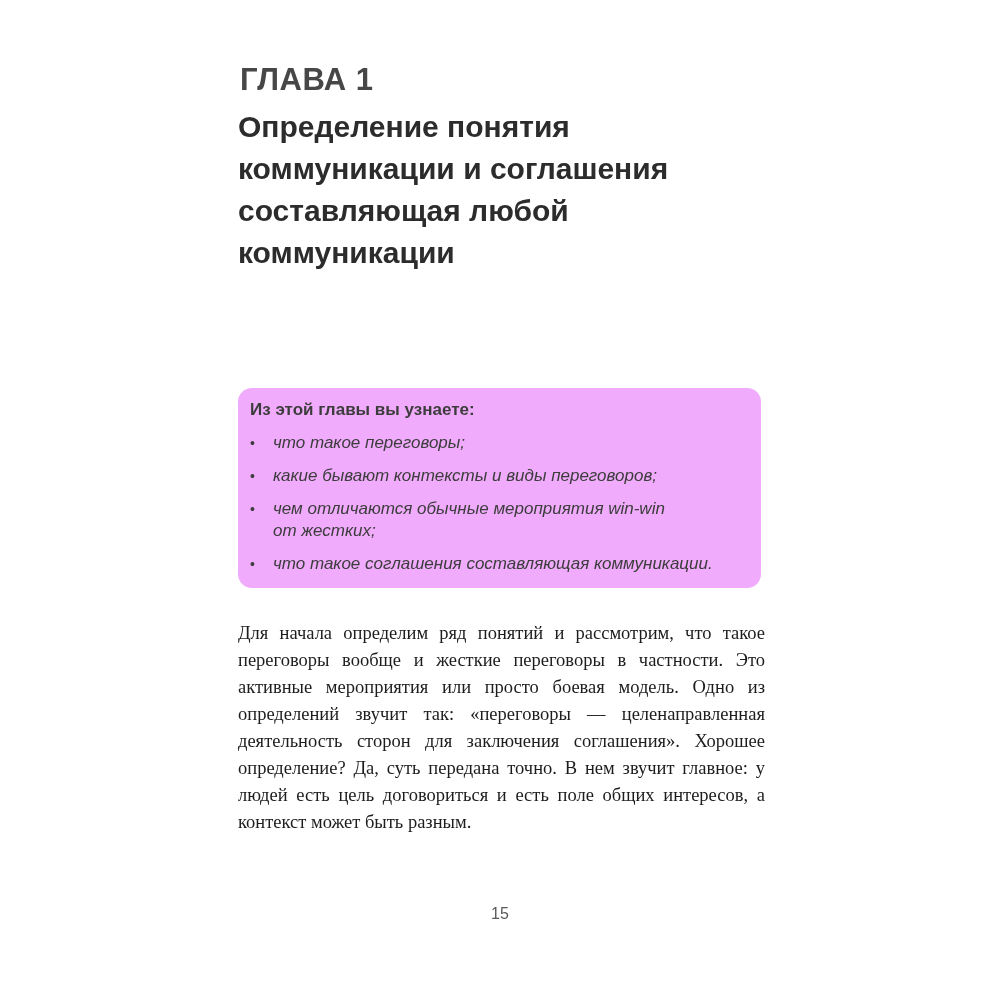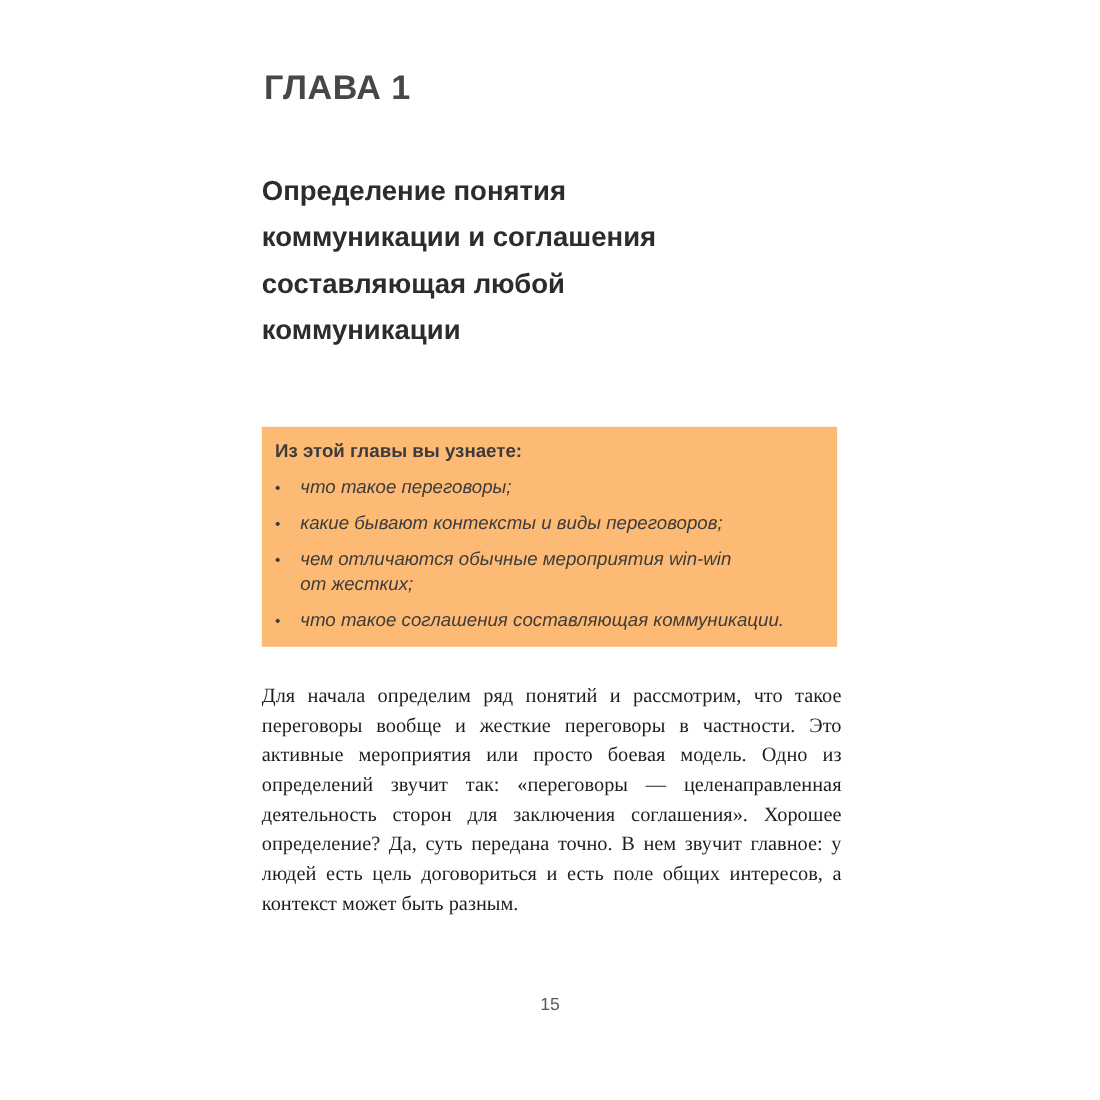--- a/index.html
+++ b/index.html
@@ -23,37 +23,37 @@
     font-weight: 700;
     letter-spacing: 0.5px;
     color: #474747;
     font-family: "Liberation Sans", sans-serif;
   }
   .chapter-title {
     position: absolute;
     left: 238px;
     top: 106px;
     width: 540px;
-    font-size: 25px;
+    font-size: 30px;
     font-weight: 700;
     line-height: 42px;
     color: #2c2c2c;
     font-family: "Liberation Sans", sans-serif;
-    margin-top: 47px;
   }
   .info-box {
     position: absolute;
     left: 238px;
     top: 388px;
     width: 523px;
     box-sizing: border-box;
-    background: #fdba74;
+    background: #f0abfc;
     padding: 11px 18px 11px 12px;
     font-family: "Liberation Sans", sans-serif;
     color: #3c3c3c;
+    border-radius: 14px;
   }
   .info-box-title {
     font-size: 17px;
     font-weight: 700;
     line-height: 22px;
     margin-bottom: 11px;
   }
   .bullet-item {
     display: flex;
     align-items: flex-start;

